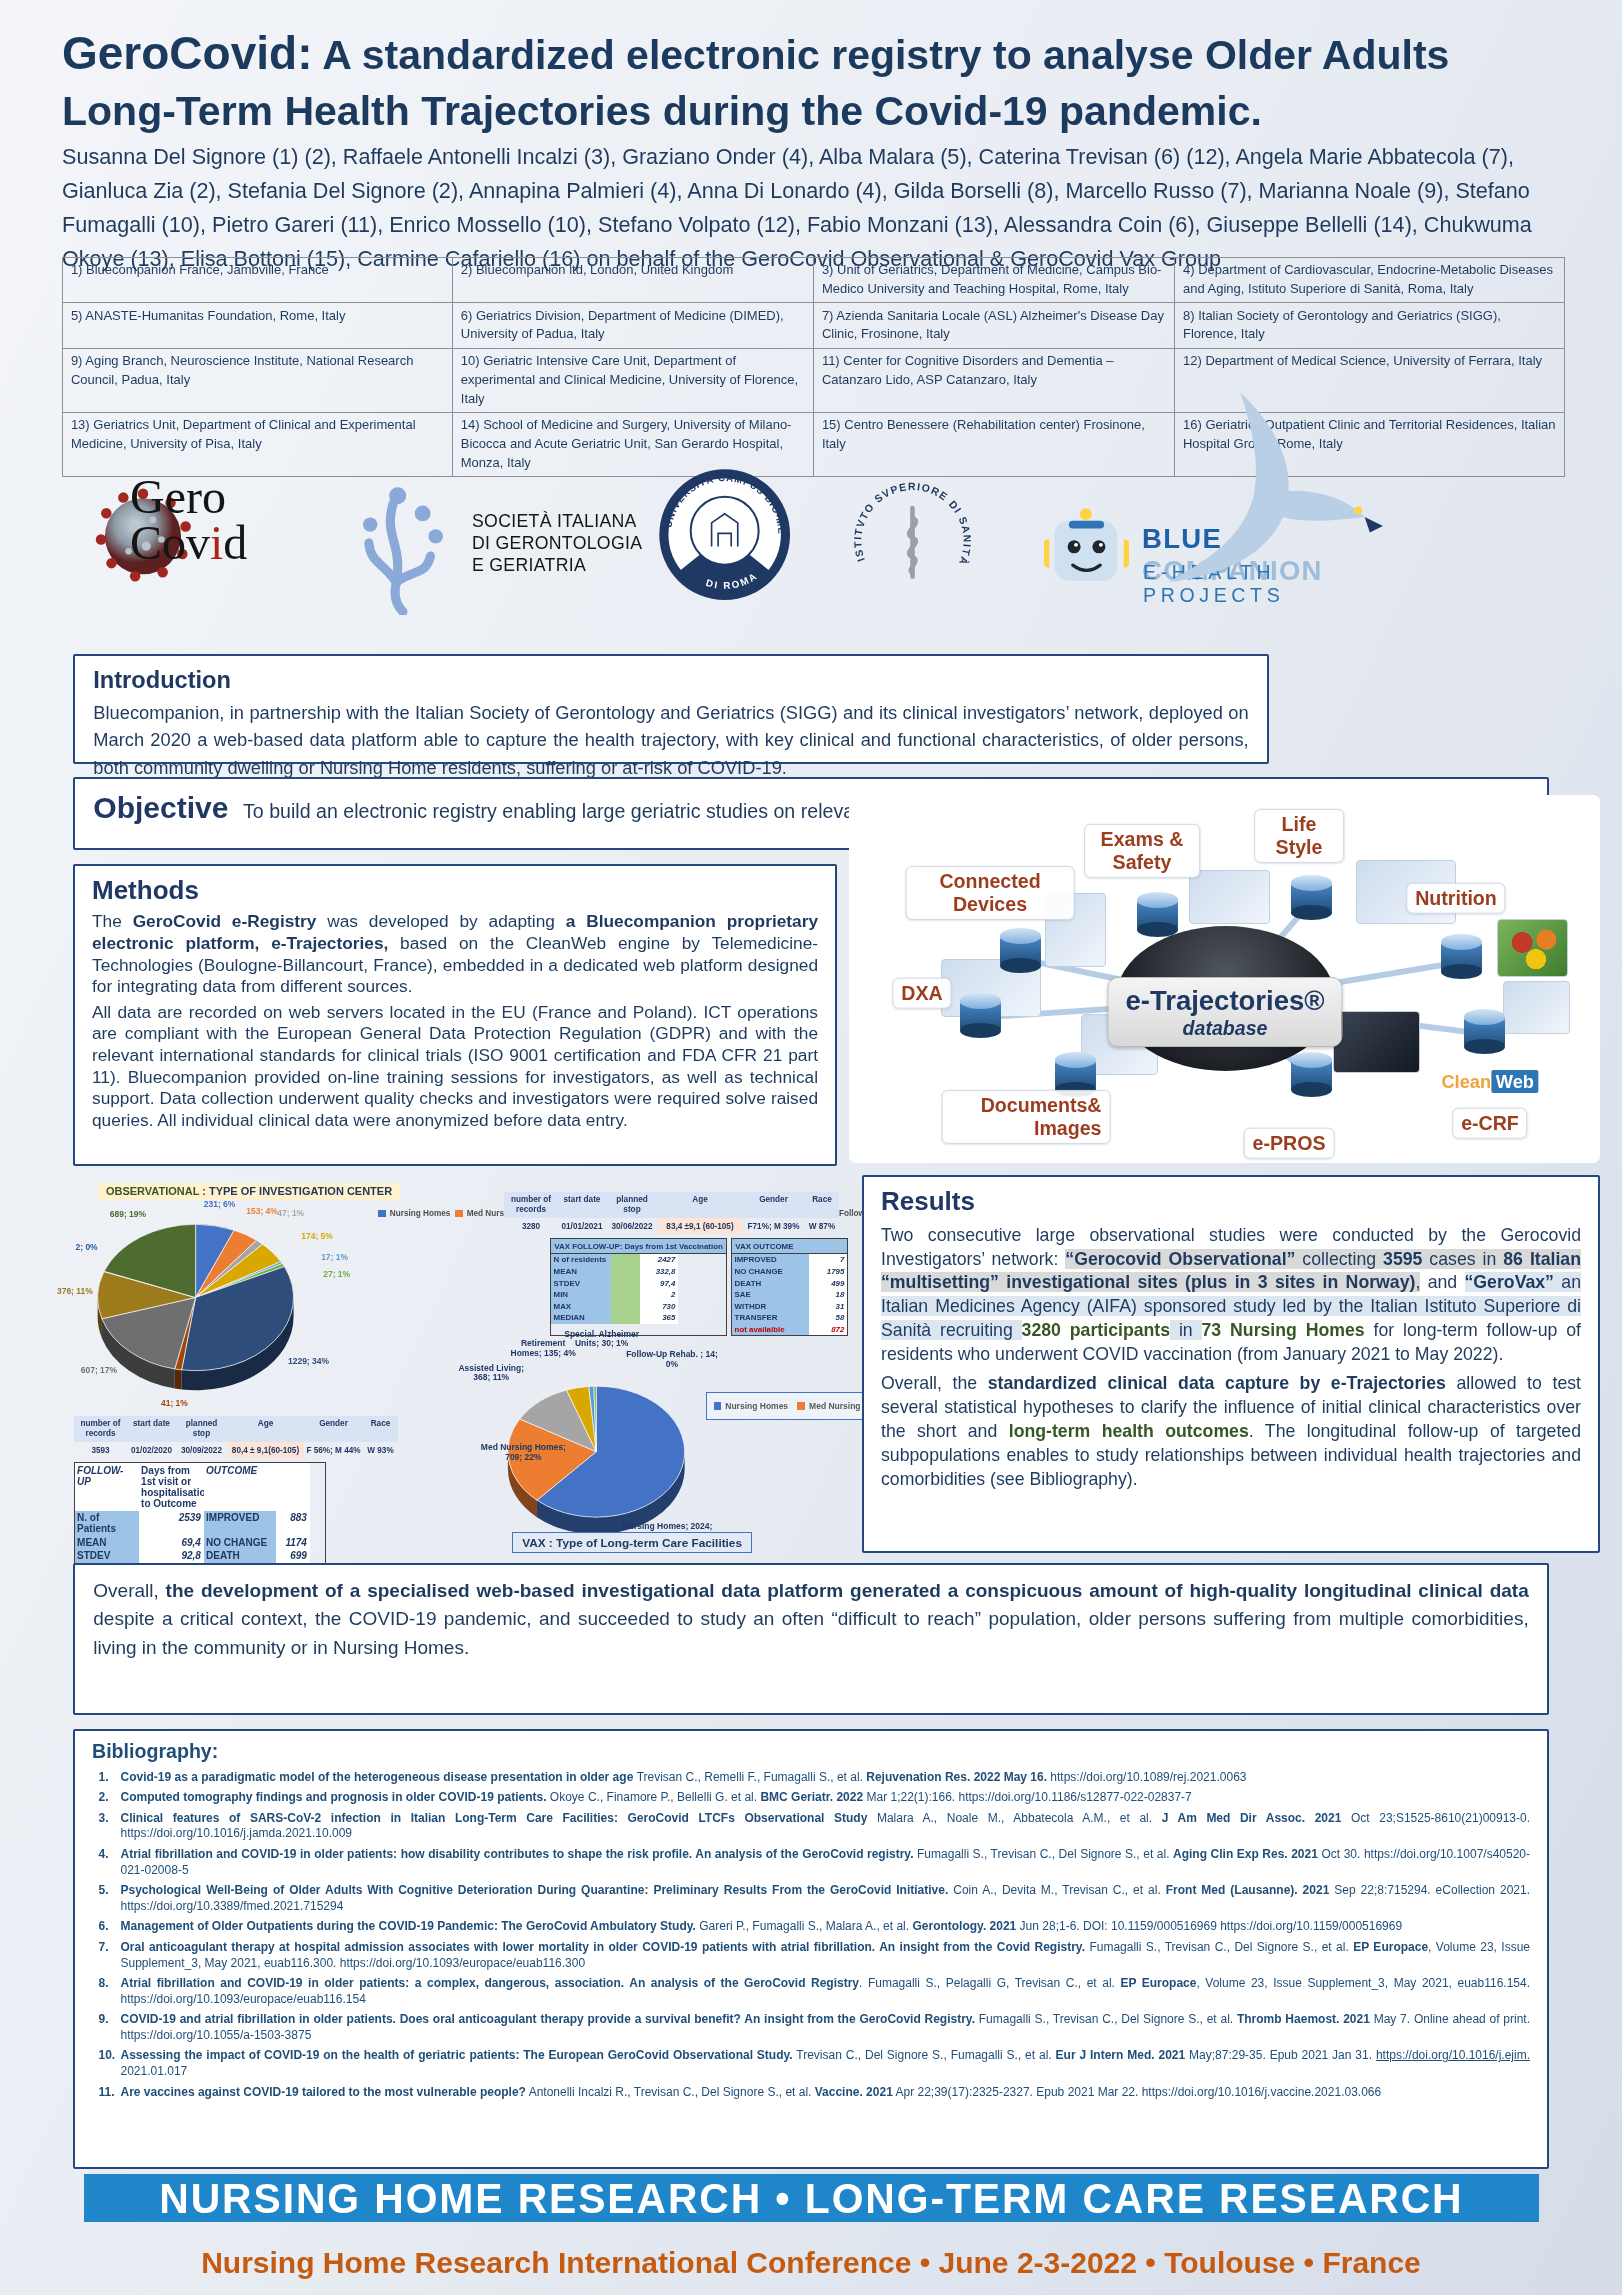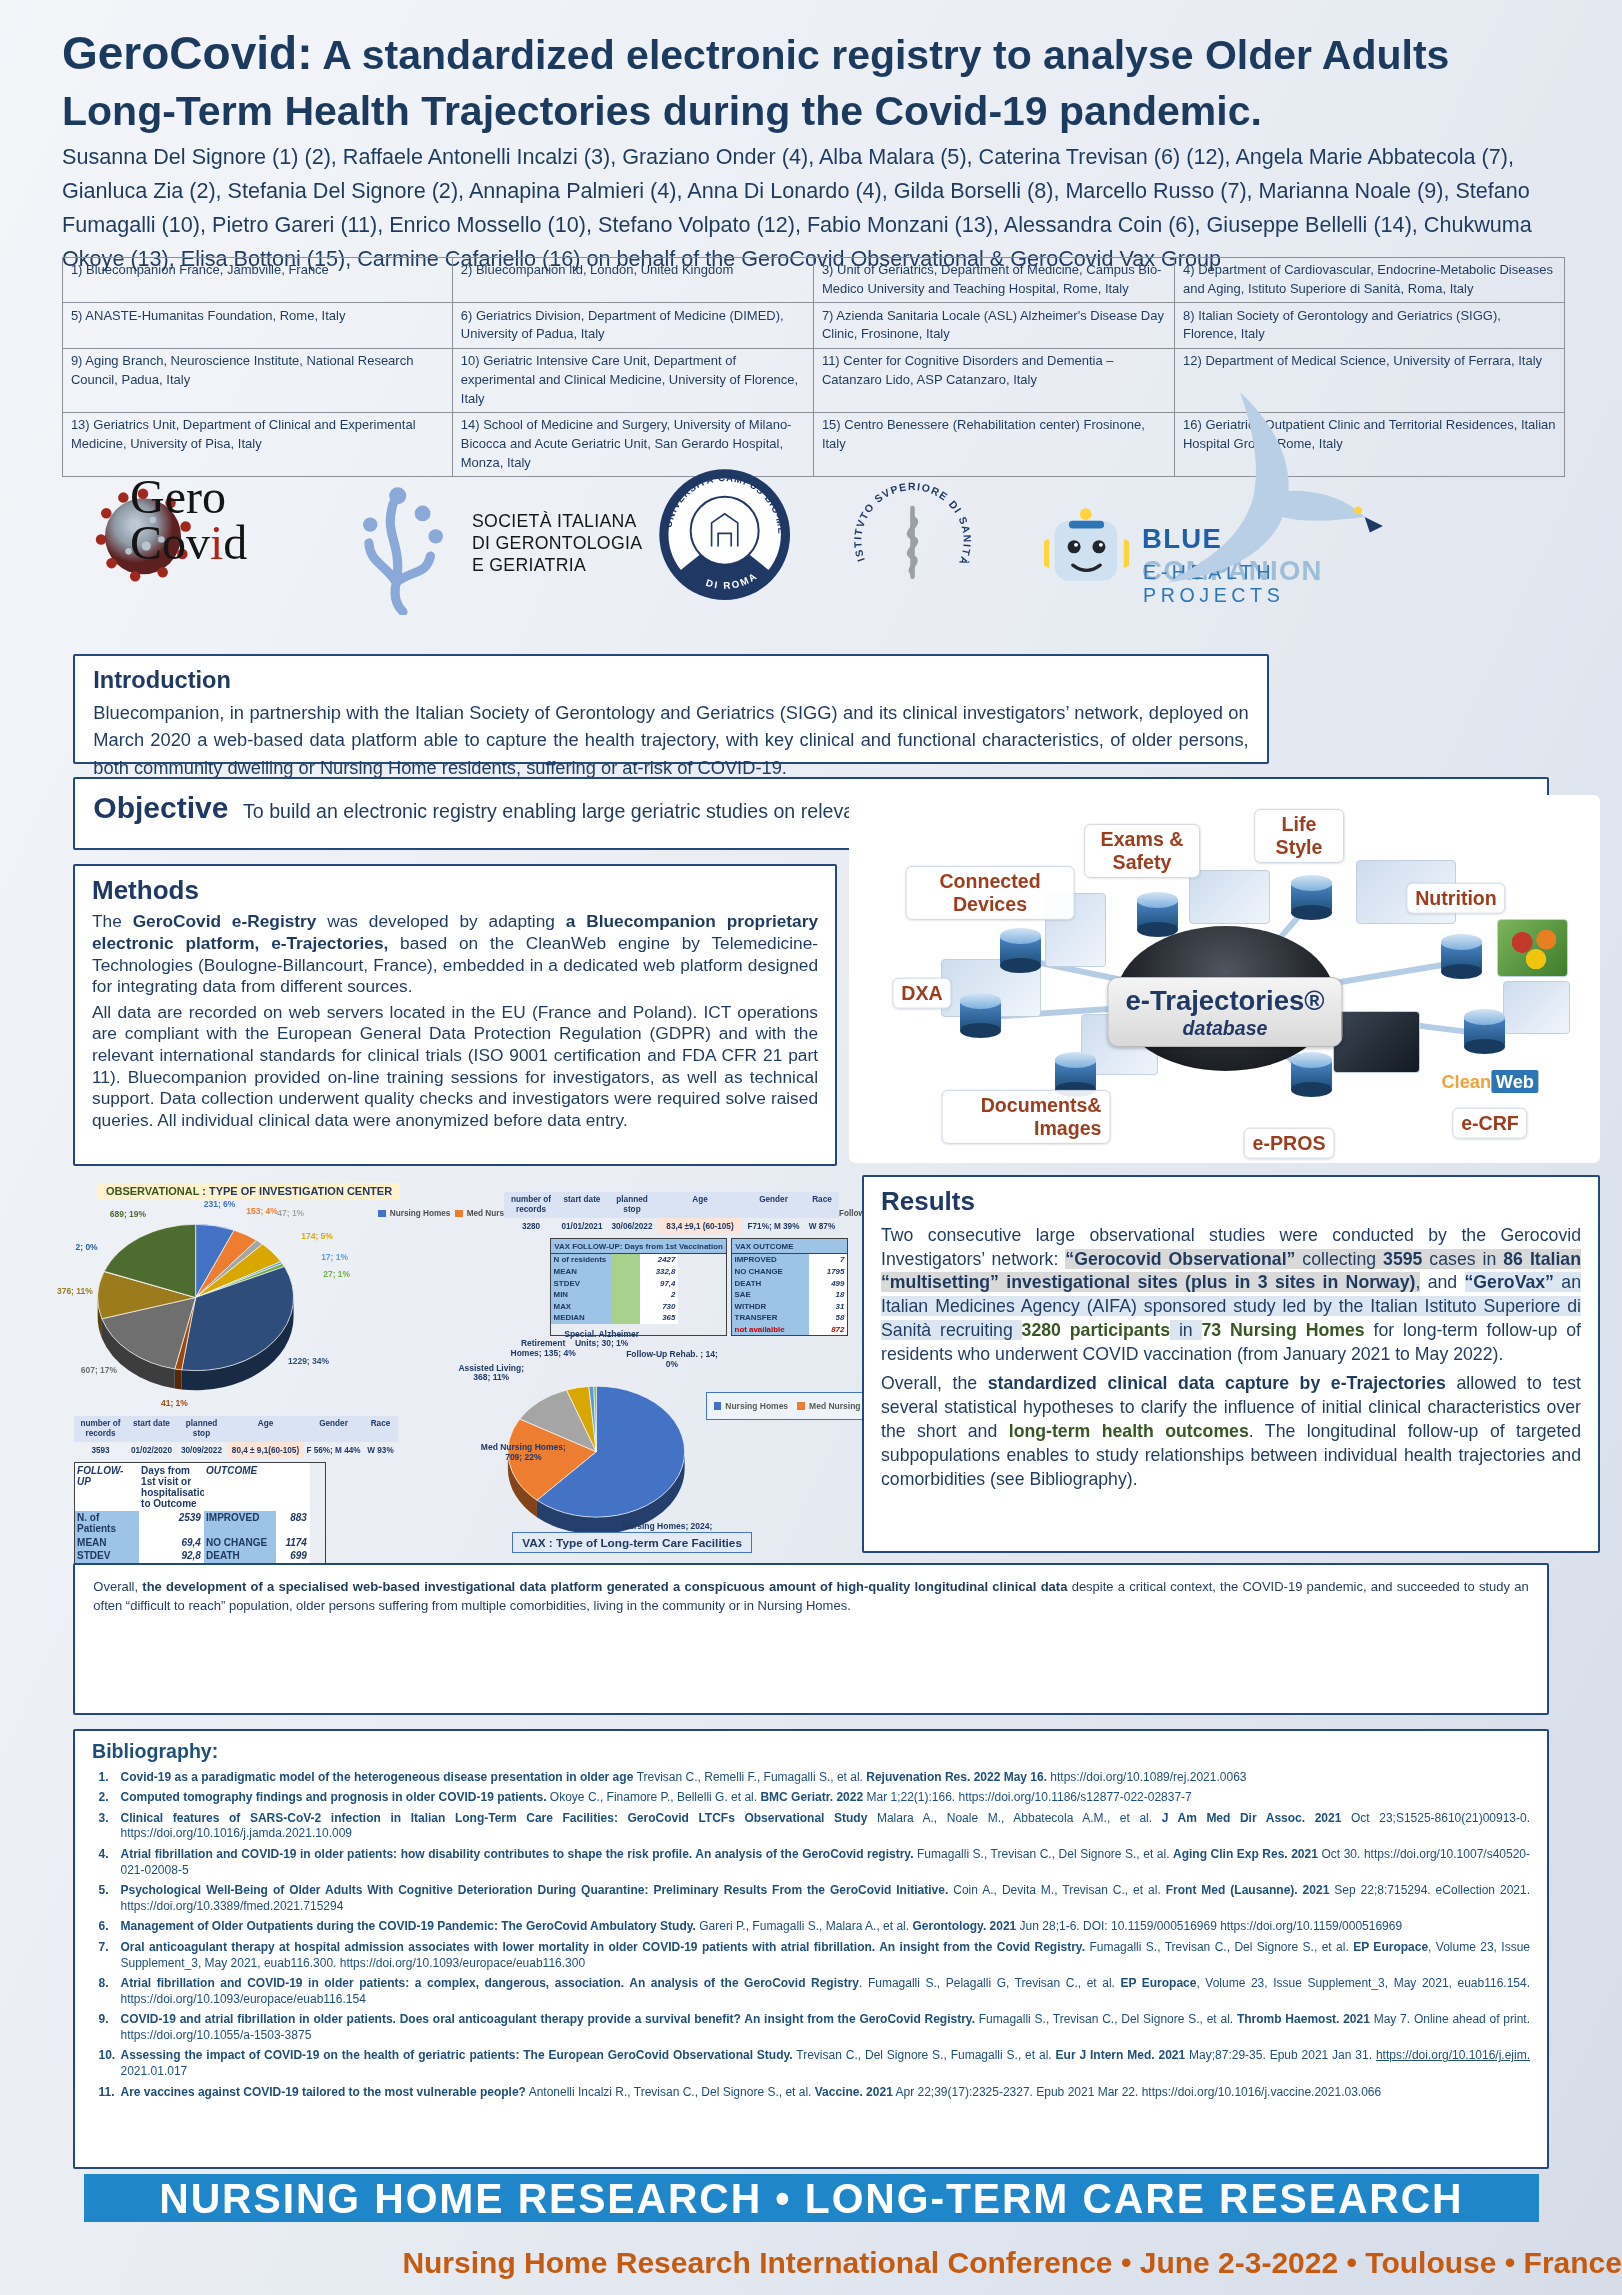--- a/index.html
+++ b/index.html
@@ -104,30 +104,30 @@
   .gcell{background:#a9d18e;}
   #vax-title{position:absolute;left:466px;top:357px;background:#e3eaf4;border:1.6px solid #4472c4;
     padding:2.6px 9.2px;font-size:11.8px;font-weight:bold;color:#1f3864;}
   
   #results-box{left:862px;top:1175px;width:738px;height:378px;padding:9.2px 17px;}
   #results-box .sec-title{font-size:26px;margin-bottom:6.5px;}
   #results-box .body-text{font-size:17.7px;line-height:1.35;}
   #results-box p{margin:0 0 5.2px 0;}
   #conclusions-box{left:73px;top:1563px;width:1476px;height:152px;padding:11.8px 18.3px;}
   #conclusions-box .sec-title{font-size:26px;margin-bottom:7.9px;}
-  #conclusions-box .body-text{font-size:13px;line-height:1.5;}
+  #conclusions-box .body-text{font-size:19px;line-height:1.5;}
   #biblio-box{left:73px;top:1729px;width:1476px;height:440px;padding:9.2px 17px;color:#1f4e79;}
   #biblio-box .sec-title{font-size:19.6px;color:#1f4e79;margin-bottom:6.5px;}
   #biblio-list{list-style:none;margin:0;padding:0 0 0 6.5px;counter-reset:bib;}
   #biblio-list li{font-size:12px;line-height:1.32;margin-bottom:4.6px;counter-increment:bib;text-align:justify;padding-left:22px;position:relative;}
   #biblio-list li::before{content:counter(bib) ".";position:absolute;left:0;font-weight:bold;}
   
   #footer-banner{left:84px;top:2174px;width:1455px;height:48px;background:#1f86c9;display:flex;align-items:center;justify-content:center;}
   #footer-banner span{color:#fff;font-weight:bold;font-size:43px;letter-spacing:2px;transform:scaleX(.95);white-space:nowrap;}
-  #footer-sub{left:0;top:2246px;width:1622px;text-align:right;font-size:30px;font-weight:bold;color:#c55a11;}
+  #footer-sub{left:0;top:2246px;width:1622px;text-align:center;font-size:30px;font-weight:bold;color:#c55a11;}
 </style>
 </head>
 <body>
 
 <div id="poster">
 
   <div id="title" class="abs">
     <div><span class="t1">GeroCovid:</span><span class="t2"> A standardized electronic registry to analyse Older Adults</span></div>
     <div><span class="t2">Long-Term Health Trajectories during the Covid-19 pandemic.</span></div>
   </div>

